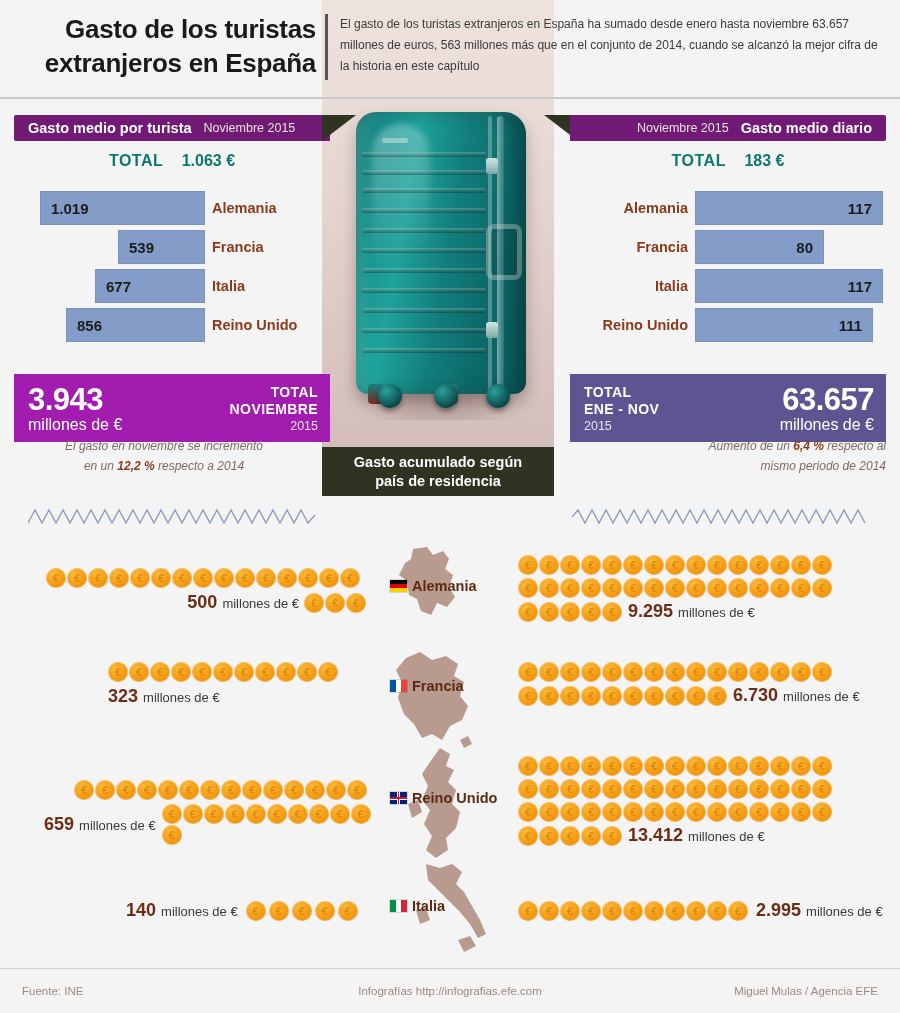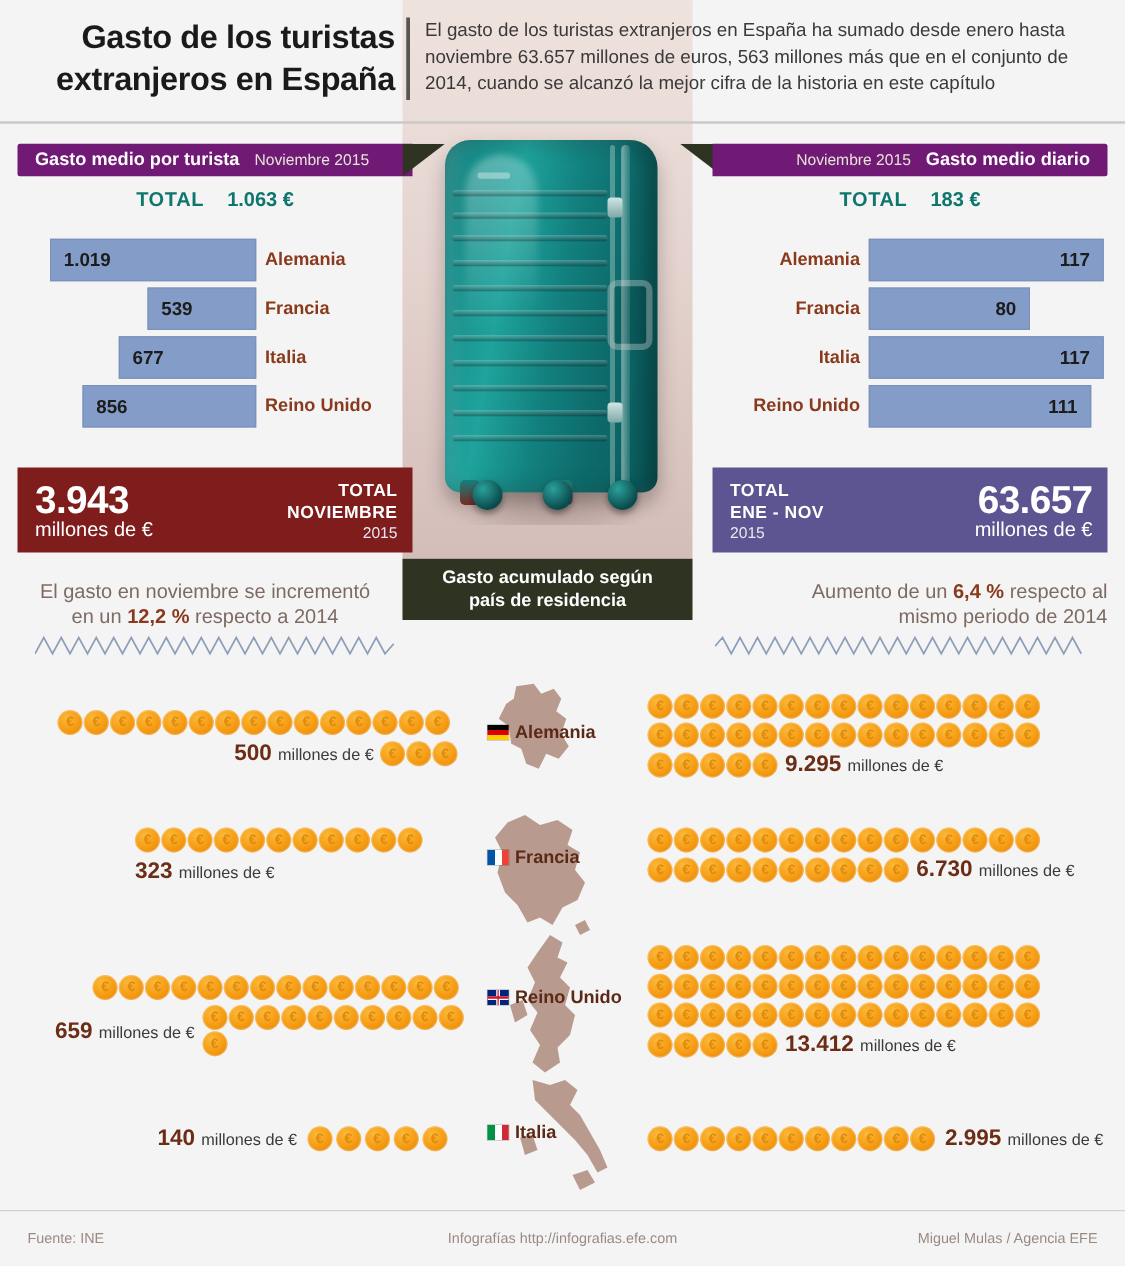--- a/index.html
+++ b/index.html
@@ -74,21 +74,21 @@
   
   .hdr{position:absolute;left:0;top:0;width:900px;height:100px;}
   .hdr-title{
     position:absolute;left:24px;top:12px;width:292px;
     text-align:right;font-weight:bold;font-size:26px;line-height:34px;color:#1a1a1a;
     letter-spacing:-.3px;
   }
   .hdr-rule{position:absolute;left:325px;top:14px;width:3px;height:66px;background:#555;}
   .hdr-body{
     position:absolute;left:340px;top:14px;width:545px;
-    font-size:15px;line-height:21px;color:#3a3a3a;
+    font-size:12px;line-height:21px;color:#3a3a3a;
   }
   .hdr-hr{position:absolute;left:0;top:97px;width:900px;height:2px;background:#c9c9c9;}
 
   
   .ribbon{
     position:absolute;top:115px;height:26px;background:#701a75;
     display:flex;align-items:center;
   }
   .ribbon.left{left:14px;width:316px;justify-content:flex-start;
     border-radius:2px 0 0 2px;}
@@ -133,42 +133,42 @@
   .bars.right .bar span{margin-right:10px;}
   .bcountry{
     position:absolute;top:0;height:36px;line-height:36px;
     font-weight:bold;font-size:14.5px;color:#8a3a1c;width:118px;
   }
   .bars.left .bcountry{right:0;text-align:left;padding-left:0;}
   .bars.right .bcountry{left:0;text-align:right;}
 
   
   .band{position:absolute;top:374px;height:68px;color:#fff;}
-  .band.left{left:14px;width:316px;background:#7f1d1d;}
+  .band.left{left:14px;width:316px;background:#a21caf;}
   .band.right{left:570px;width:316px;background:#5c5591;}
   .band .big{font-weight:bold;font-size:31px;line-height:31px;letter-spacing:-.5px;}
   .band .mill{font-size:16px;line-height:20px;}
   .band .tot{font-weight:bold;font-size:14px;line-height:17px;letter-spacing:.4px;}
   .band .yr{font-size:12.5px;line-height:16px;color:#e8e6f2;}
   .band.left .l{position:absolute;left:14px;top:10px;text-align:left;}
   .band.left .r{position:absolute;right:12px;top:10px;text-align:right;}
   .band.right .l{position:absolute;left:14px;top:10px;text-align:left;}
   .band.right .r{position:absolute;right:12px;top:10px;text-align:right;}
 
   
   .centerbox{
     position:absolute;left:322px;top:447px;width:232px;height:49px;background:#2e3322;
     display:flex;align-items:center;justify-content:center;
   }
   .centerbox span{
     color:#fff;font-weight:bold;font-size:14.5px;line-height:19px;text-align:center;
   }
 
   
-  .note{position:absolute;top:464px;font-size:16px;line-height:20px;color:#7d6b63;text-align:center;}
+  .note{position:absolute;top:436px;font-size:12px;line-height:20px;color:#7d6b63;text-align:center;font-style:italic;}
   .note.left{left:14px;width:300px;}
   .note.right{left:570px;width:316px;text-align:right;}
   .note b{color:#8a3a1c;}
   .zig{position:absolute;top:505px;height:22px;}
   .zig.left{left:28px;width:290px;}
   .zig.right{left:572px;width:298px;}
 
   
   .coinrow{position:absolute;}
   .coin-block{display:flex;flex-wrap:wrap;gap:1px;}

